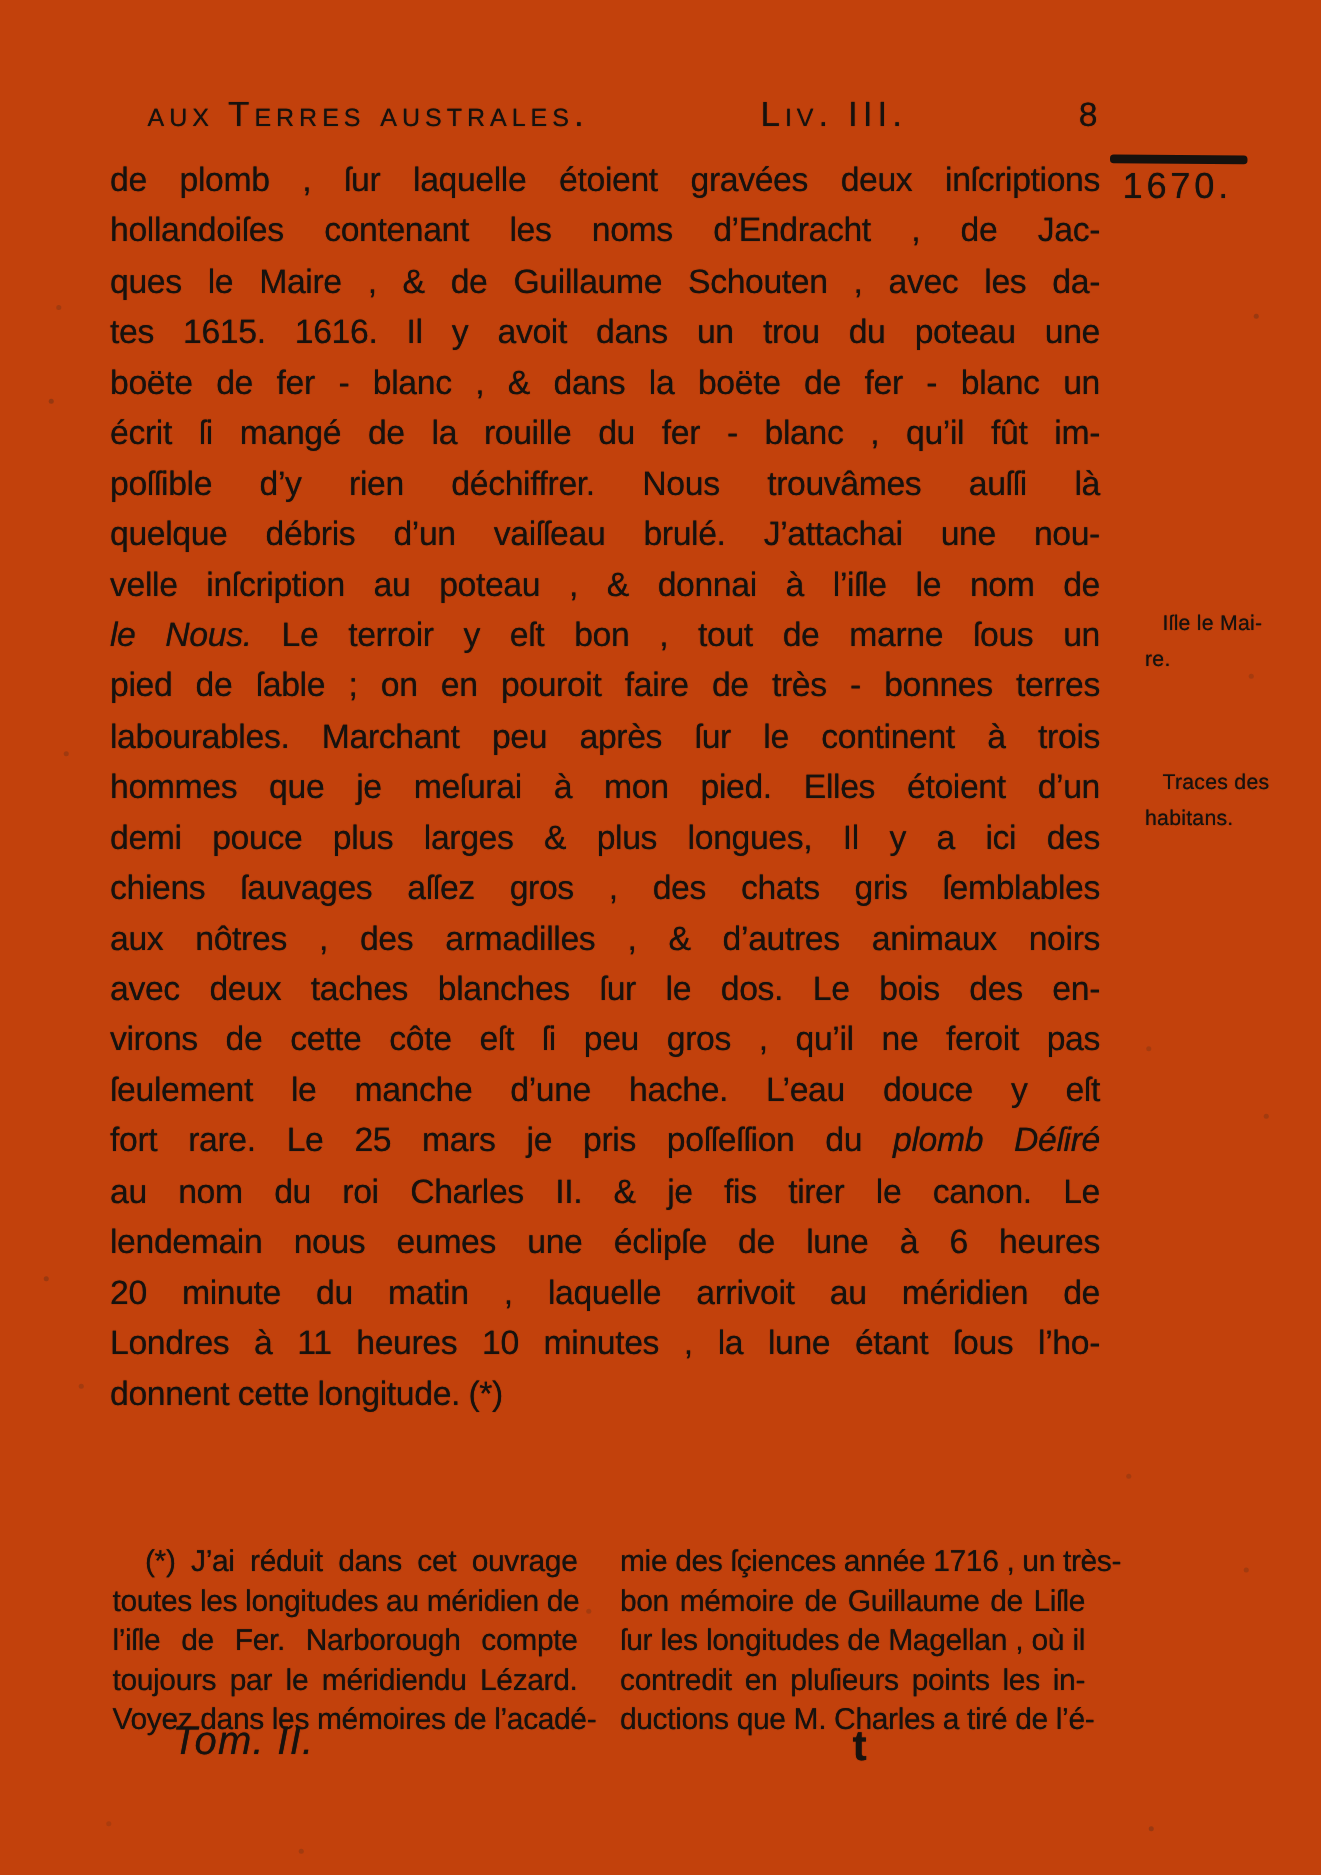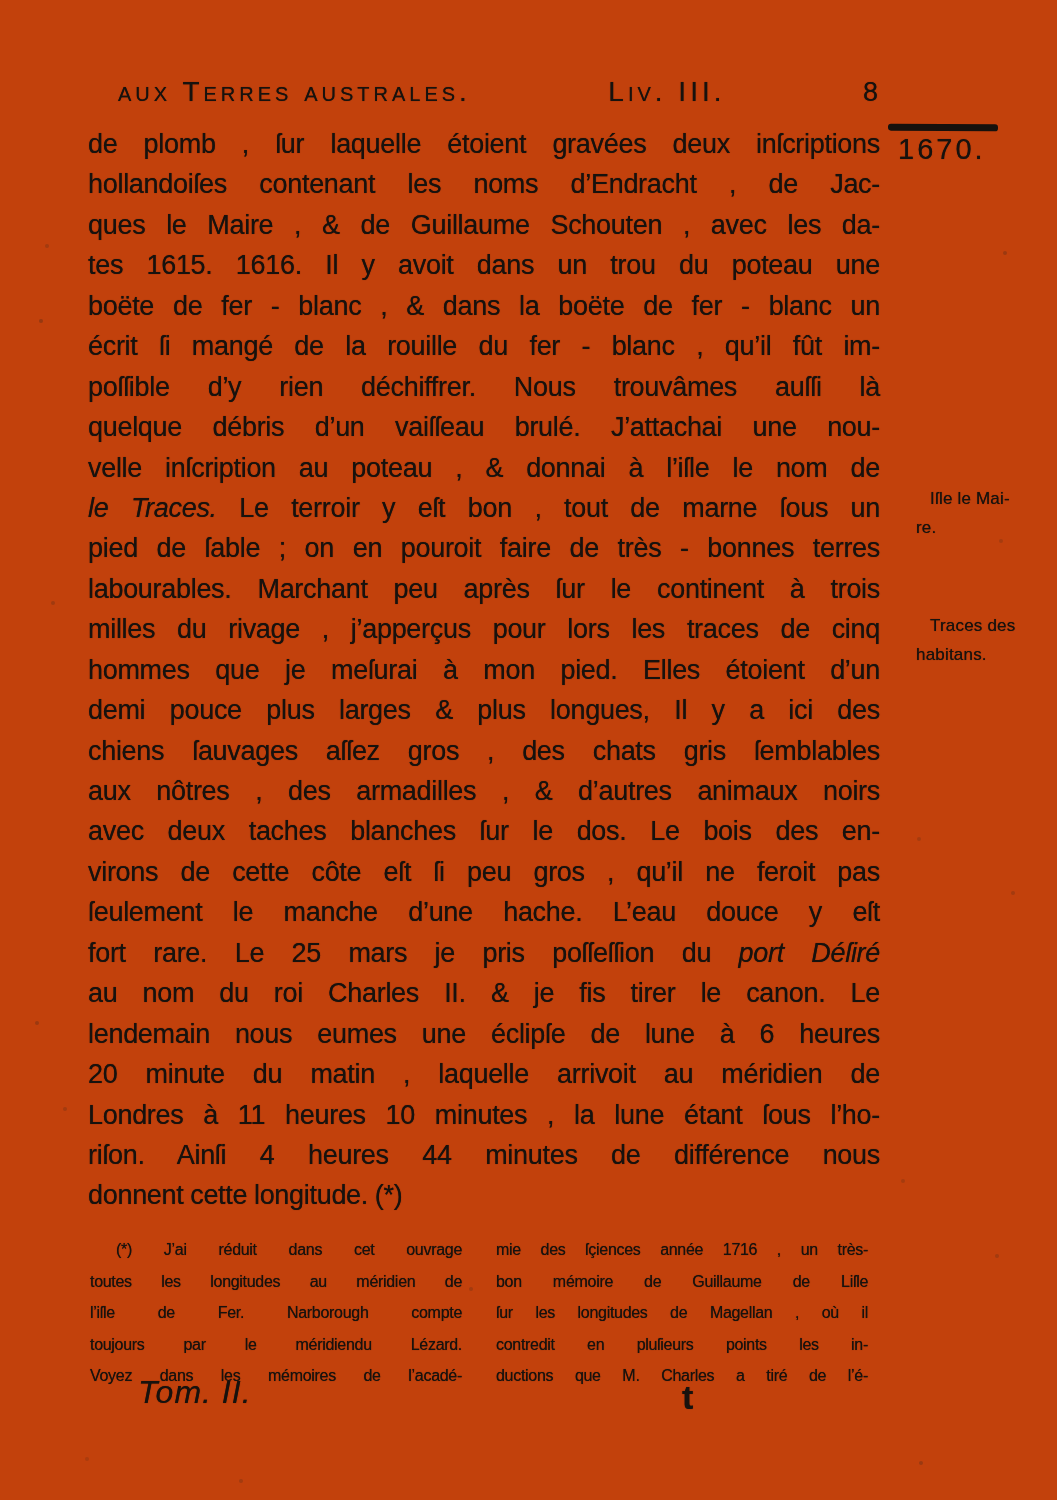--- a/index.html
+++ b/index.html
@@ -56,21 +56,21 @@
   .mnote{position:absolute;left:884px;width:172px;font-size:17px;}
   .mnote div{line-height:29px;text-align:left;letter-spacing:.2px;margin-left:32px;}
   .mnote .indent{padding-left:14px;}
   #mnote-isle{top:484px;}
   #mnote-traces{top:611px;}
 
   .fn{position:absolute;top:1234px;width:372px;}
   #fn-left{left:90px;}
   #fn-right{left:496px;}
   .fn div{
-    height:31.5px;line-height:31.5px;font-size:16px;
+    height:31.5px;line-height:31.5px;font-size:24px;
     letter-spacing:-.3px;
     text-align:justify;text-align-last:justify;white-space:nowrap;
   }
   .fn .indent{padding-left:26px;}
 
   .volume{
     position:absolute;left:138px;top:1374px;
     font-style:italic;font-size:32px;letter-spacing:1px;
   }
   .sig{
@@ -105,37 +105,35 @@
   <div class="body-text ink">
       <div><span>de plomb , ſur laquelle étoient gravées deux inſcriptions</span></div>
       <div><span>hollandoiſes contenant les noms d’Endracht , de Jac-</span></div>
       <div><span>ques le Maire , &amp; de Guillaume Schouten , avec les da-</span></div>
       <div><span>tes 1615. 1616. Il y avoit dans un trou du poteau une</span></div>
       <div><span>boëte de fer - blanc , &amp; dans la boëte de fer - blanc un</span></div>
       <div><span>écrit ſi mangé de la rouille du fer - blanc , qu’il fût im-</span></div>
       <div><span>poſſible d’y rien déchiffrer. Nous trouvâmes auſſi là</span></div>
       <div><span>quelque débris d’un vaiſſeau brulé. J’attachai une nou-</span></div>
       <div><span>velle inſcription au poteau , &amp; donnai à l’iſle le nom de</span></div>
-      <div><span class="it">le Traces.</span><span> Le terroir y eſt bon , tout de marne ſous un</span></div>
+      <div><span class="it">le Nous.</span><span> Le terroir y eſt bon , tout de marne ſous un</span></div>
       <div><span>pied de ſable ; on en pouroit faire de très - bonnes terres</span></div>
       <div><span>labourables. Marchant peu après ſur le continent à trois</span></div>
-      <div><span>milles du rivage , j’apperçus pour lors les traces de cinq</span></div>
       <div><span>hommes que je meſurai à mon pied. Elles étoient d’un</span></div>
       <div><span>demi pouce plus larges &amp; plus longues, Il y a ici des</span></div>
       <div><span>chiens ſauvages aſſez gros , des chats gris ſemblables</span></div>
       <div><span>aux nôtres , des armadilles , &amp; d’autres animaux noirs</span></div>
       <div><span>avec deux taches blanches ſur le dos. Le bois des en-</span></div>
       <div><span>virons de cette côte eſt ſi peu gros , qu’il ne feroit pas</span></div>
       <div><span>ſeulement le manche d’une hache. L’eau douce y eſt</span></div>
-      <div><span>fort rare. Le 25 mars je pris poſſeſſion du </span><span class="it">port Déſiré</span></div>
+      <div><span>fort rare. Le 25 mars je pris poſſeſſion du </span><span class="it">plomb Déſiré</span></div>
       <div><span>au nom du roi Charles II. &amp; je fis tirer le canon. Le</span></div>
       <div><span>lendemain nous eumes une éclipſe de lune à 6 heures</span></div>
       <div><span>20 minute du matin , laquelle arrivoit au méridien de</span></div>
       <div><span>Londres à 11 heures 10 minutes , la lune étant ſous l’ho-</span></div>
-      <div><span>riſon. Ainſi 4 heures 44 minutes de différence nous</span></div>
       <div class="no-just"><span>donnent cette longitude. (*)</span></div>
     </div>
 
   <div class="fn ink" id="fn-left">
       <div class="indent">(*) J’ai réduit dans cet ouvrage</div>
       <div>toutes les longitudes au méridien de</div>
       <div>l’iſle de Fer. Narborough compte</div>
       <div>toujours par le méridiendu Lézard.</div>
       <div>Voyez dans les mémoires de l’acadé-</div>
     </div>

